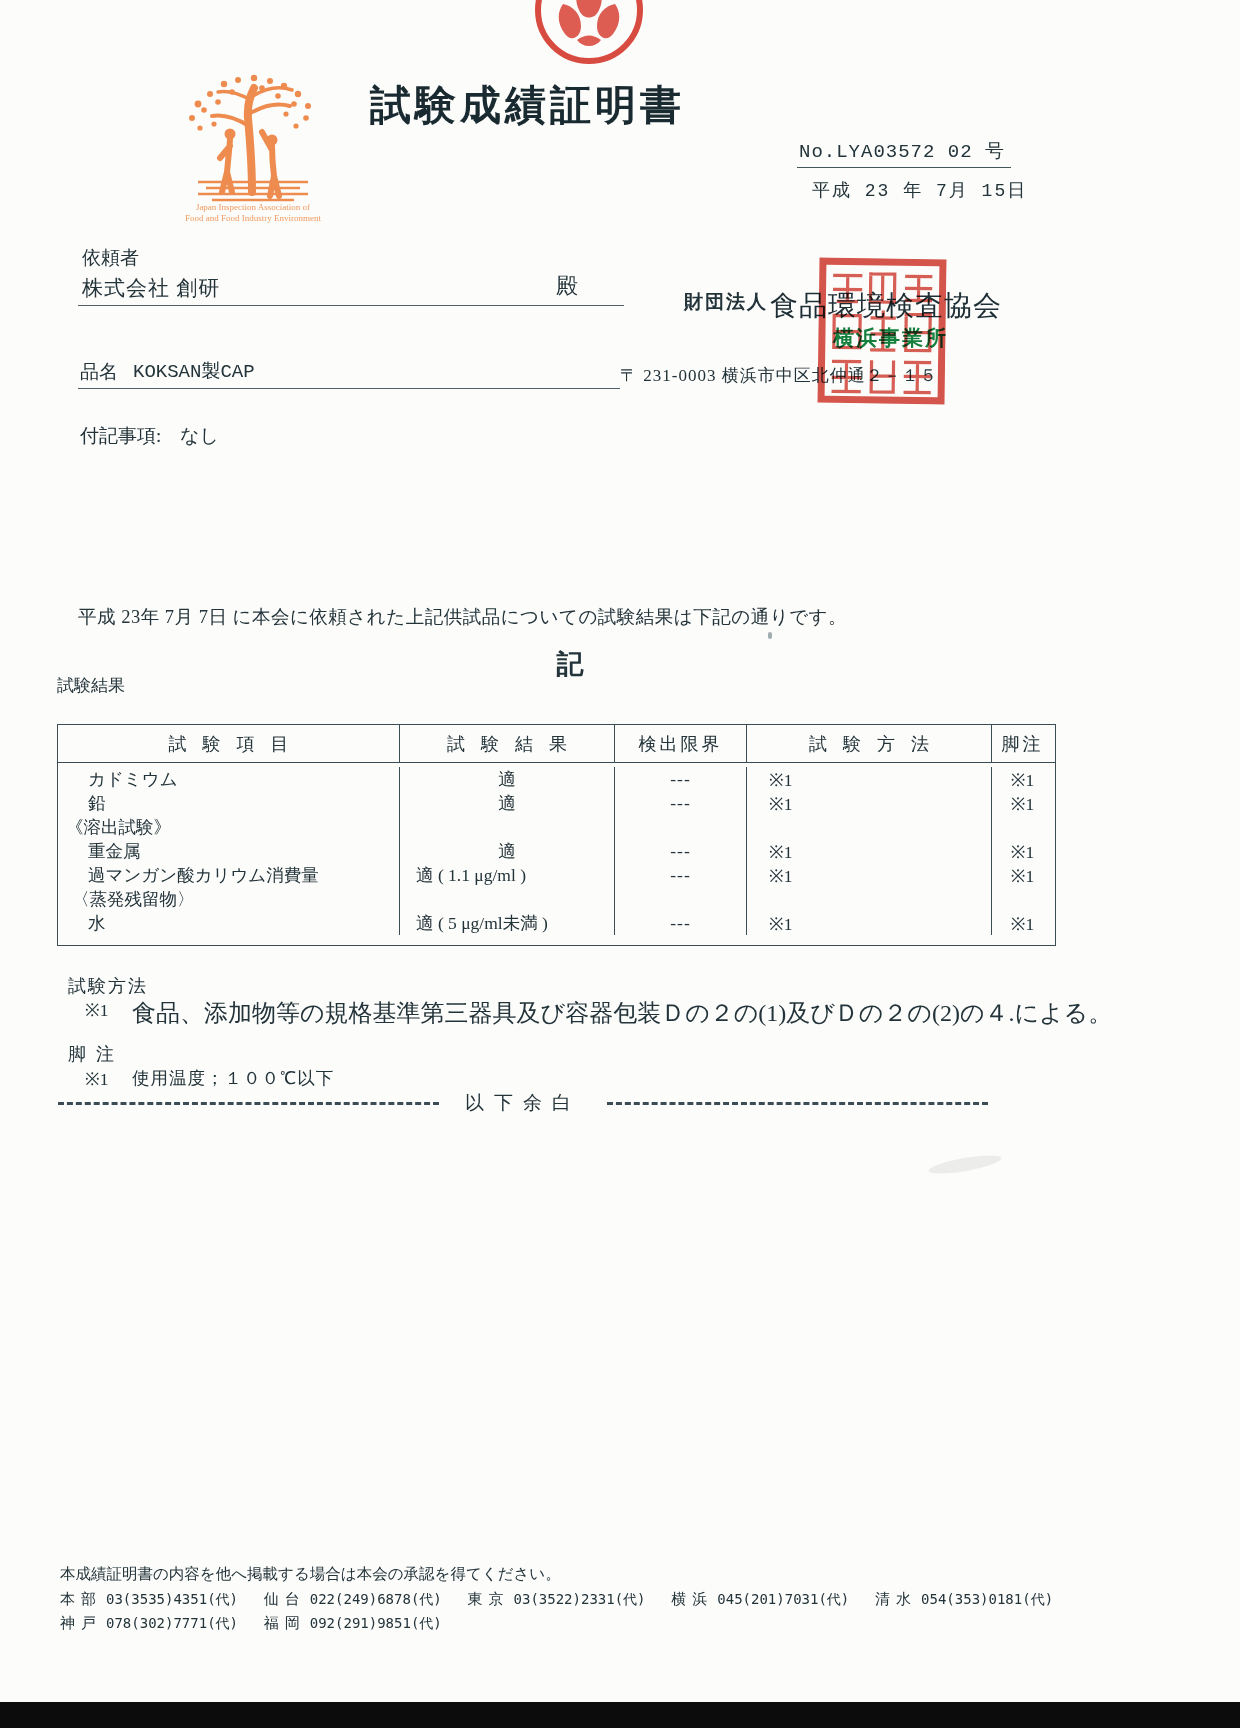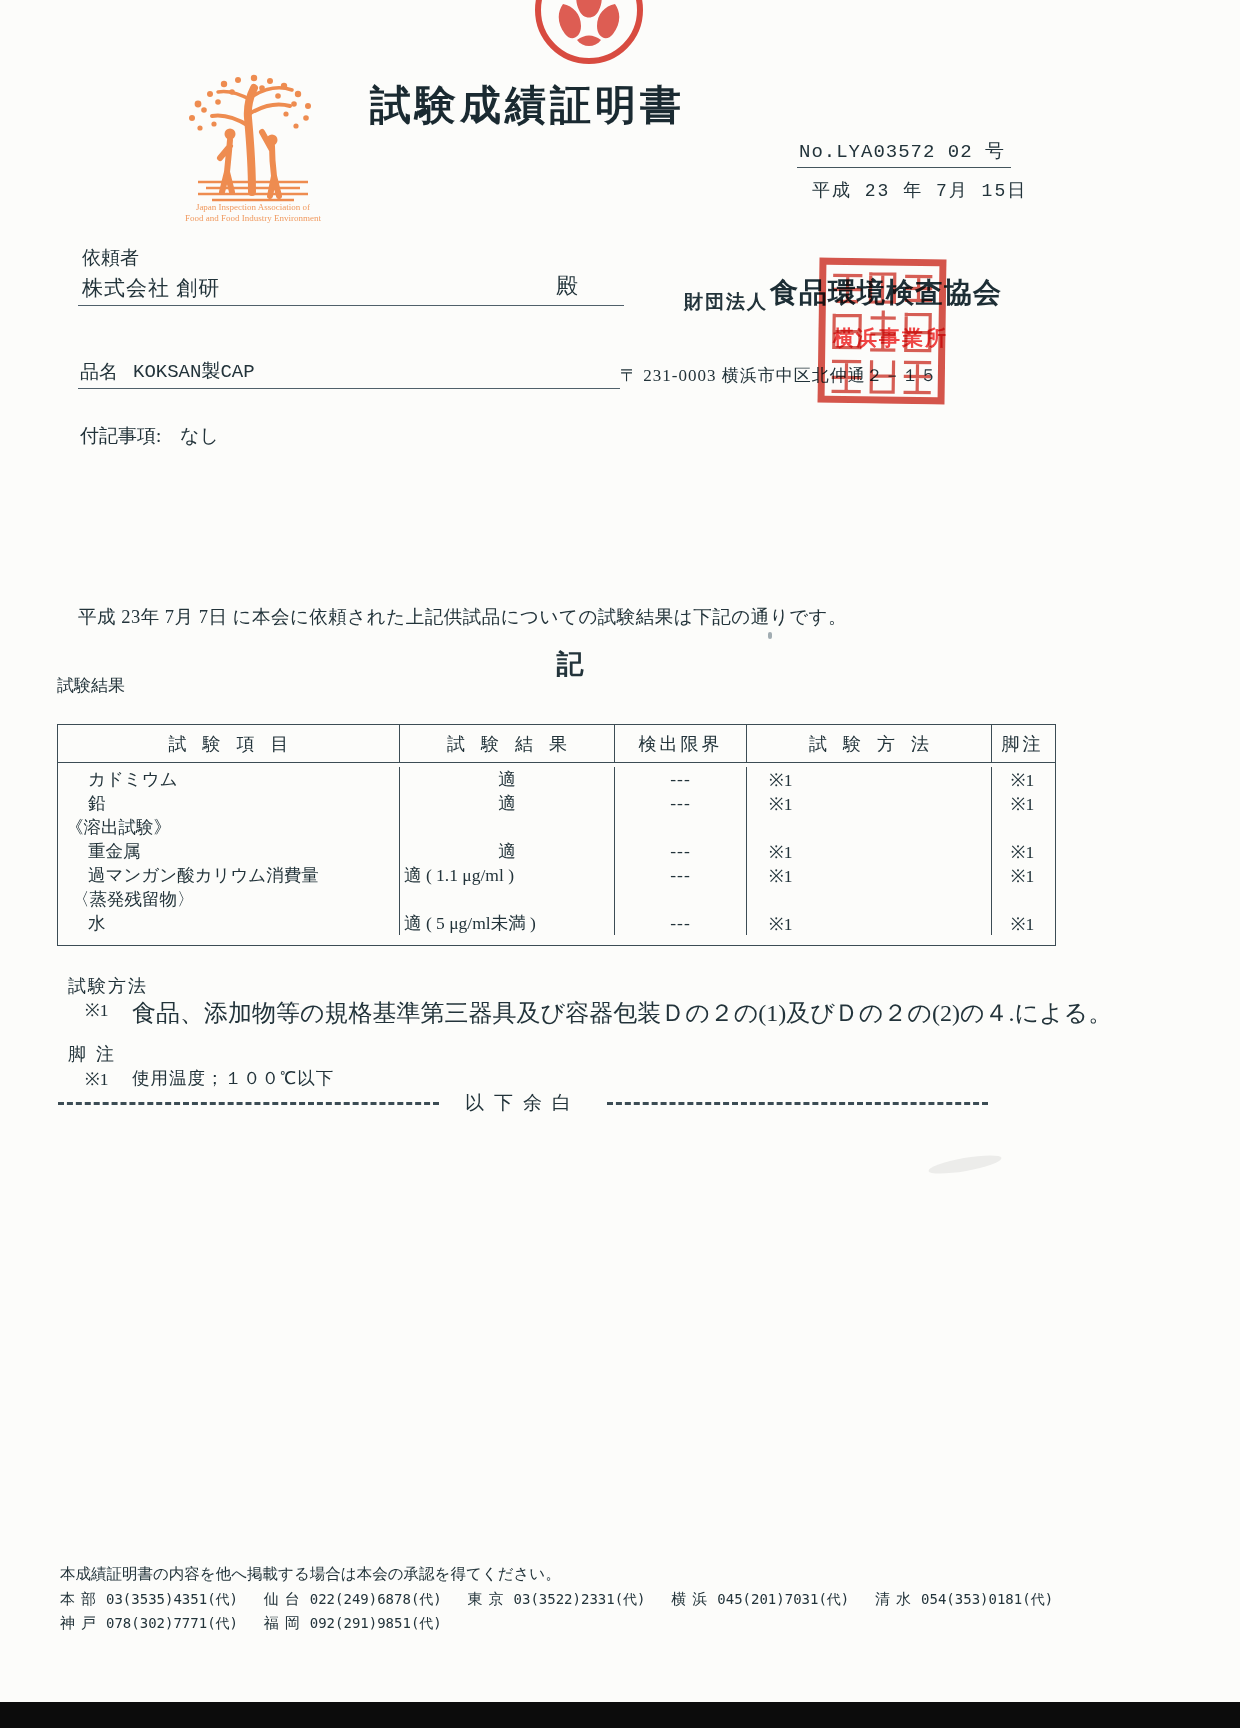--- a/index.html
+++ b/index.html
@@ -29,22 +29,22 @@
   .logo-caption{font-size:9px;line-height:11px;color:#f09a60;font-family:"Liberation Serif",serif;}
 
   
   .client-label{left:82px;top:245px;font-size:19px;}
   .client-name{left:82px;top:274px;font-size:21px;letter-spacing:1px;}
   .client-honorific{left:556px;top:271px;font-size:22px;}
   .client-underline{left:78px;top:305px;width:546px;border-top:1.5px solid #50606a;}
 
   
   .issuer-type{left:684px;top:289px;font-size:19px;letter-spacing:2px;font-weight:bold;}
-  .issuer-name{left:770px;top:274px;font-size:28px;font-weight:bold;letter-spacing:1px;font-family:"Liberation Sans",sans-serif;color:#1d2e35;}
-  .issuer-office{left:833px;top:324px;font-size:21px;letter-spacing:2px;font-family:"Liberation Sans",sans-serif;font-weight:bold;color:#ef4444;}
+  .issuer-name{left:770px;top:287px;font-size:28px;font-weight:normal;letter-spacing:1px;font-family:"Liberation Sans",sans-serif;color:#1d2e35;}
+  .issuer-office{left:833px;top:324px;font-size:21px;letter-spacing:2px;font-family:"Liberation Sans",sans-serif;font-weight:bold;color:#15803d;}
   .issuer-address{left:620px;top:364px;font-size:17px;letter-spacing:1px;}
 
   .square-stamp{left:818px;top:258px;width:128px;height:146px;mix-blend-mode:multiply;transform:rotate(.8deg);}
 
   
   .sample-label{left:80px;top:359px;font-size:19px;}
   .sample-value{left:133px;top:358px;font-size:19px;}
   .sample-underline{left:78px;top:388px;width:542px;border-top:1.5px solid #50606a;}
 
   
@@ -68,21 +68,21 @@
   .c3{width:132px;}
   .c4{width:245px;}
   .c5{width:62px;}
   .c2,.c3,.c4,.c5{border-left:1.2px solid #3c4c54;height:100%;display:flex;align-items:center;}
   .thead .c{justify-content:center;display:flex;font-size:18px;}
   .hsp{letter-spacing:16px;text-indent:16px;}
   .hsp2{letter-spacing:3px;}
   .cell-item{padding-left:8px;}
   .indent .cell-item{padding-left:30px;}
   .subsec .cell-item{padding-left:14px;}
-  .cell-result{padding-left:4px;}
+  .cell-result{padding-left:16px;}
   .res-center{justify-content:center;padding-left:0;}
   .cell-limit{justify-content:center;letter-spacing:1px;}
   .cell-method{padding-left:22px;}
   .cell-note{justify-content:center;}
 
   
   .methods-label{left:68px;top:974px;font-size:18px;letter-spacing:2px;}
   .method-ref{left:85px;top:997px;font-size:17.5px;}
   .method-text{left:132px;top:997px;font-size:24px;}
   .method-text2{left:132px;top:1018px;font-size:17px;}

